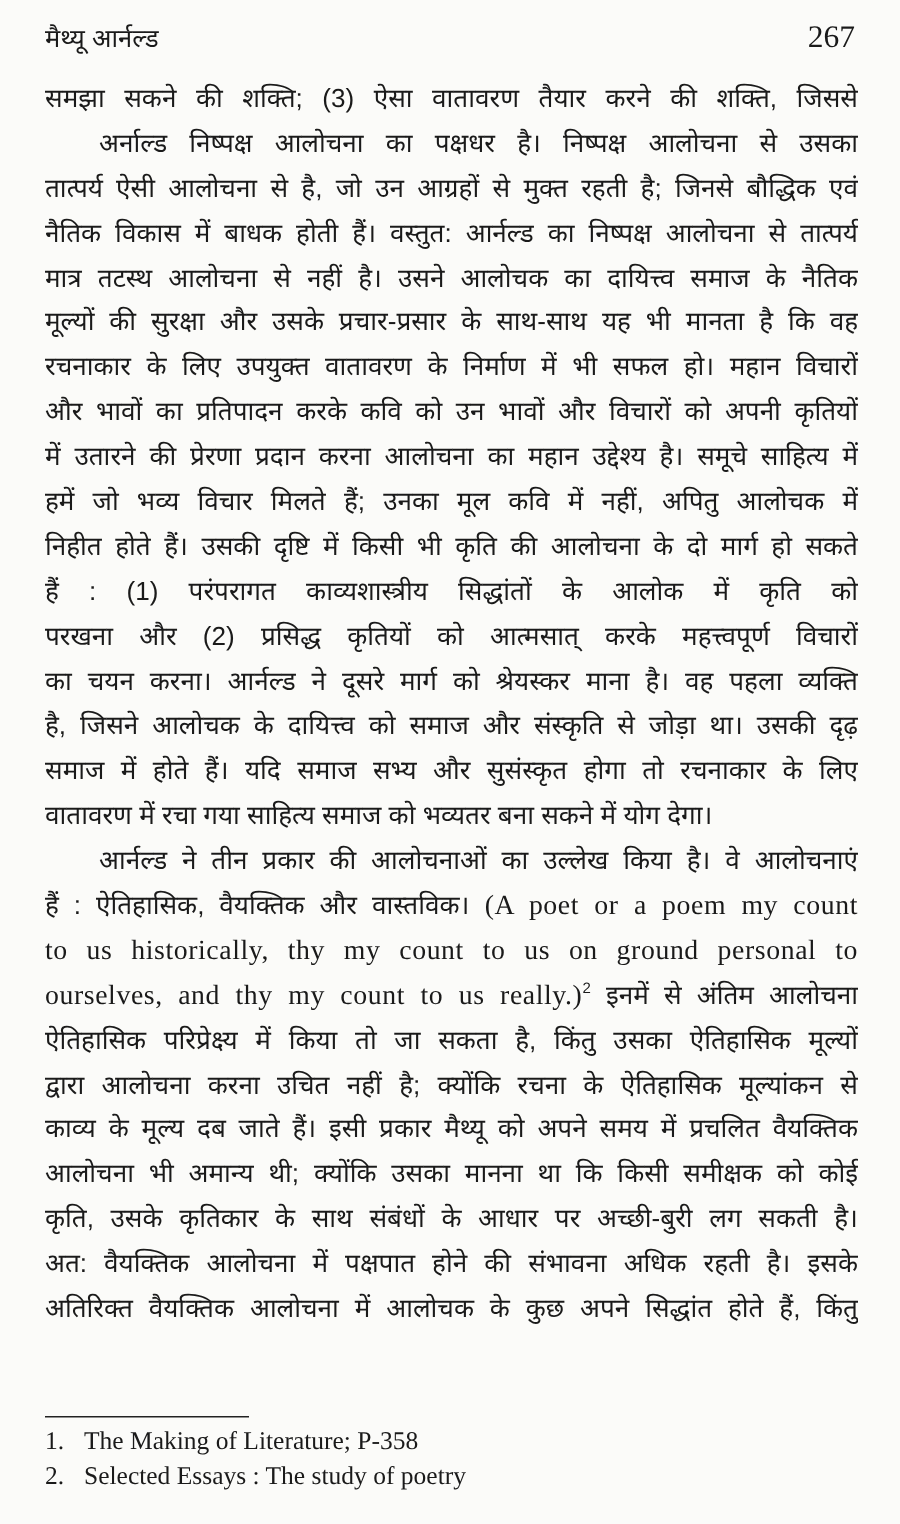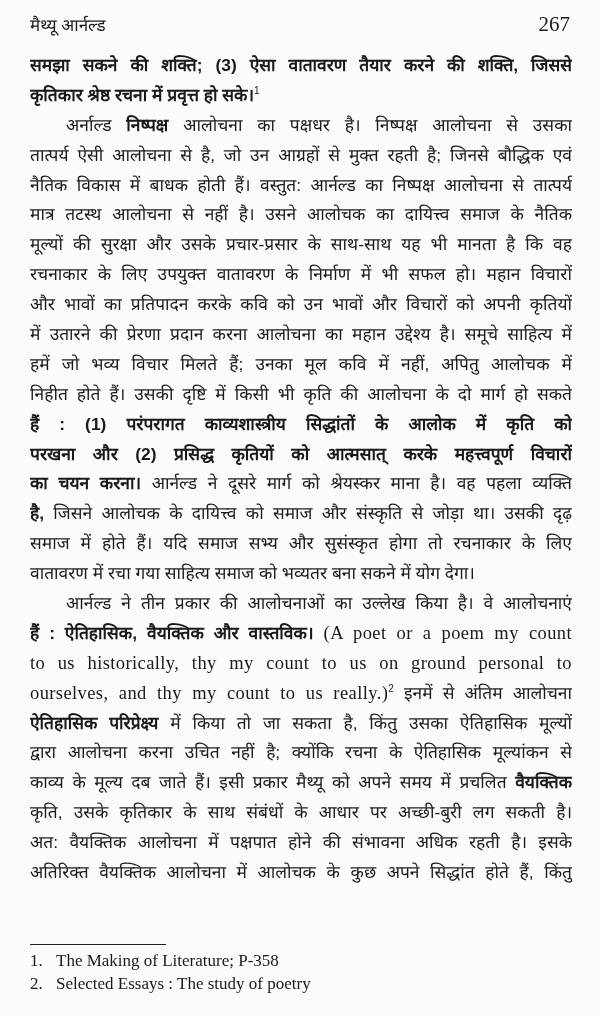--- a/index.html
+++ b/index.html
@@ -21,21 +21,21 @@
     position: absolute; left: 30px; width: 542px; top: 51px;
     font-size: 17.4px; line-height: 29.9px;
   }
   .line {
     display: block; white-space: nowrap; height: 29.9px;
     text-align: justify; text-align-last: justify;
     overflow: hidden;
   }
   .line.last { text-align-last: left; }
   .line.indent { padding-left: 36px; }
-  .b { font-weight: bold; margin-top: 28px; }
+  .b { font-weight: normal; margin-top: 28px; }
   .en { font-family: "Liberation Serif", serif; font-size: 18.5px; letter-spacing: 0.4px; margin-top: 40px; }
   sup { font-size: 10px; line-height: 0; vertical-align: super; }
   .footnote-rule {
     position: absolute; left: 30px; top: 944px; width: 136px; height: 0;
     border-top: 1.2px solid #222;
   }
   .footnotes {
     position: absolute; left: 30px; top: 949px; width: 540px;
     font-family: "Liberation Serif", serif; font-size: 17px; line-height: 23px;
   }
@@ -46,21 +46,20 @@
 <body>
 
 <div class="page">
   <div class="running-head">
     <span>मैथ्यू आर्नल्ड</span>
     <span class="folio">267</span>
   </div>
 
   <div class="body-text" id="body-text">
       <span class="line"><span class="b">समझा सकने की शक्ति; (3) ऐसा वातावरण तैयार करने की शक्ति, जिससे</span></span>
-      <span class="line last"><span class="b">कृतिकार श्रेष्ठ रचना में प्रवृत्त हो सके।</span><sup>1</sup></span>
       <span class="line indent"><span>अर्नाल्ड </span><span class="b">निष्पक्ष</span><span> आलोचना का पक्षधर है। निष्पक्ष आलोचना से उसका</span></span>
       <span class="line"><span>तात्पर्य ऐसी आलोचना से है, जो उन आग्रहों से मुक्त रहती है; जिनसे बौद्धिक एवं</span></span>
       <span class="line"><span>नैतिक विकास में बाधक होती हैं। वस्तुत: आर्नल्ड का निष्पक्ष आलोचना से तात्पर्य</span></span>
       <span class="line"><span>मात्र तटस्थ आलोचना से नहीं है। उसने आलोचक का दायित्त्व समाज के नैतिक</span></span>
       <span class="line"><span>मूल्यों की सुरक्षा और उसके प्रचार-प्रसार के साथ-साथ यह भी मानता है कि वह</span></span>
       <span class="line"><span>रचनाकार के लिए उपयुक्त वातावरण के निर्माण में भी सफल हो। महान विचारों</span></span>
       <span class="line"><span>और भावों का प्रतिपादन करके कवि को उन भावों और विचारों को अपनी कृतियों</span></span>
       <span class="line"><span>में उतारने की प्रेरणा प्रदान करना आलोचना का महान उद्देश्य है। समूचे साहित्य में</span></span>
       <span class="line"><span>हमें जो भव्य विचार मिलते हैं; उनका मूल कवि में नहीं, अपितु आलोचक में</span></span>
       <span class="line"><span>निहीत होते हैं। उसकी दृष्टि में किसी भी कृति की आलोचना के दो मार्ग हो सकते</span></span>
@@ -70,20 +69,21 @@
       <span class="line"><span class="b">है,</span><span> जिसने आलोचक के दायित्त्व को समाज और संस्कृति से जोड़ा था। उसकी दृढ़</span></span>
       <span class="line"><span>समाज में होते हैं। यदि समाज सभ्य और सुसंस्कृत होगा तो रचनाकार के लिए</span></span>
       <span class="line last"><span>वातावरण में रचा गया साहित्य समाज को भव्यतर बना सकने में योग देगा।</span></span>
       <span class="line indent"><span>आर्नल्ड ने तीन प्रकार की आलोचनाओं का उल्लेख किया है। वे आलोचनाएं</span></span>
       <span class="line"><span class="b">हैं : ऐतिहासिक, वैयक्तिक और वास्तविक।</span><span class="en"> (A poet or a poem my count</span></span>
       <span class="line"><span class="en">to us historically, thy my count to us on ground personal to</span></span>
       <span class="line"><span class="en">ourselves, and thy my count to us really.)</span><sup>2</sup><span> इनमें से अंतिम आलोचना</span></span>
       <span class="line"><span class="b">ऐतिहासिक परिप्रेक्ष्य</span><span> में किया तो जा सकता है, किंतु उसका ऐतिहासिक मूल्यों</span></span>
       <span class="line"><span>द्वारा आलोचना करना उचित नहीं है; क्योंकि रचना के ऐतिहासिक मूल्यांकन से</span></span>
       <span class="line"><span>काव्य के मूल्य दब जाते हैं। इसी प्रकार मैथ्यू को अपने समय में प्रचलित </span><span class="b">वैयक्तिक</span></span>
+      <span class="line"><span class="b">आलोचना</span><span> भी अमान्य थी; क्योंकि उसका मानना था कि किसी समीक्षक को कोई</span></span>
       <span class="line"><span>कृति, उसके कृतिकार के साथ संबंधों के आधार पर अच्छी-बुरी लग सकती है।</span></span>
       <span class="line"><span>अत: वैयक्तिक आलोचना में पक्षपात होने की संभावना अधिक रहती है। इसके</span></span>
       <span class="line"><span>अतिरिक्त वैयक्तिक आलोचना में आलोचक के कुछ अपने सिद्धांत होते हैं, किंतु</span></span>
     </div>
 
   <div class="footnote-rule"></div>
 
   <div class="footnotes" id="footnotes">
       <div class="footnote">
         <span class="num">1.</span>

